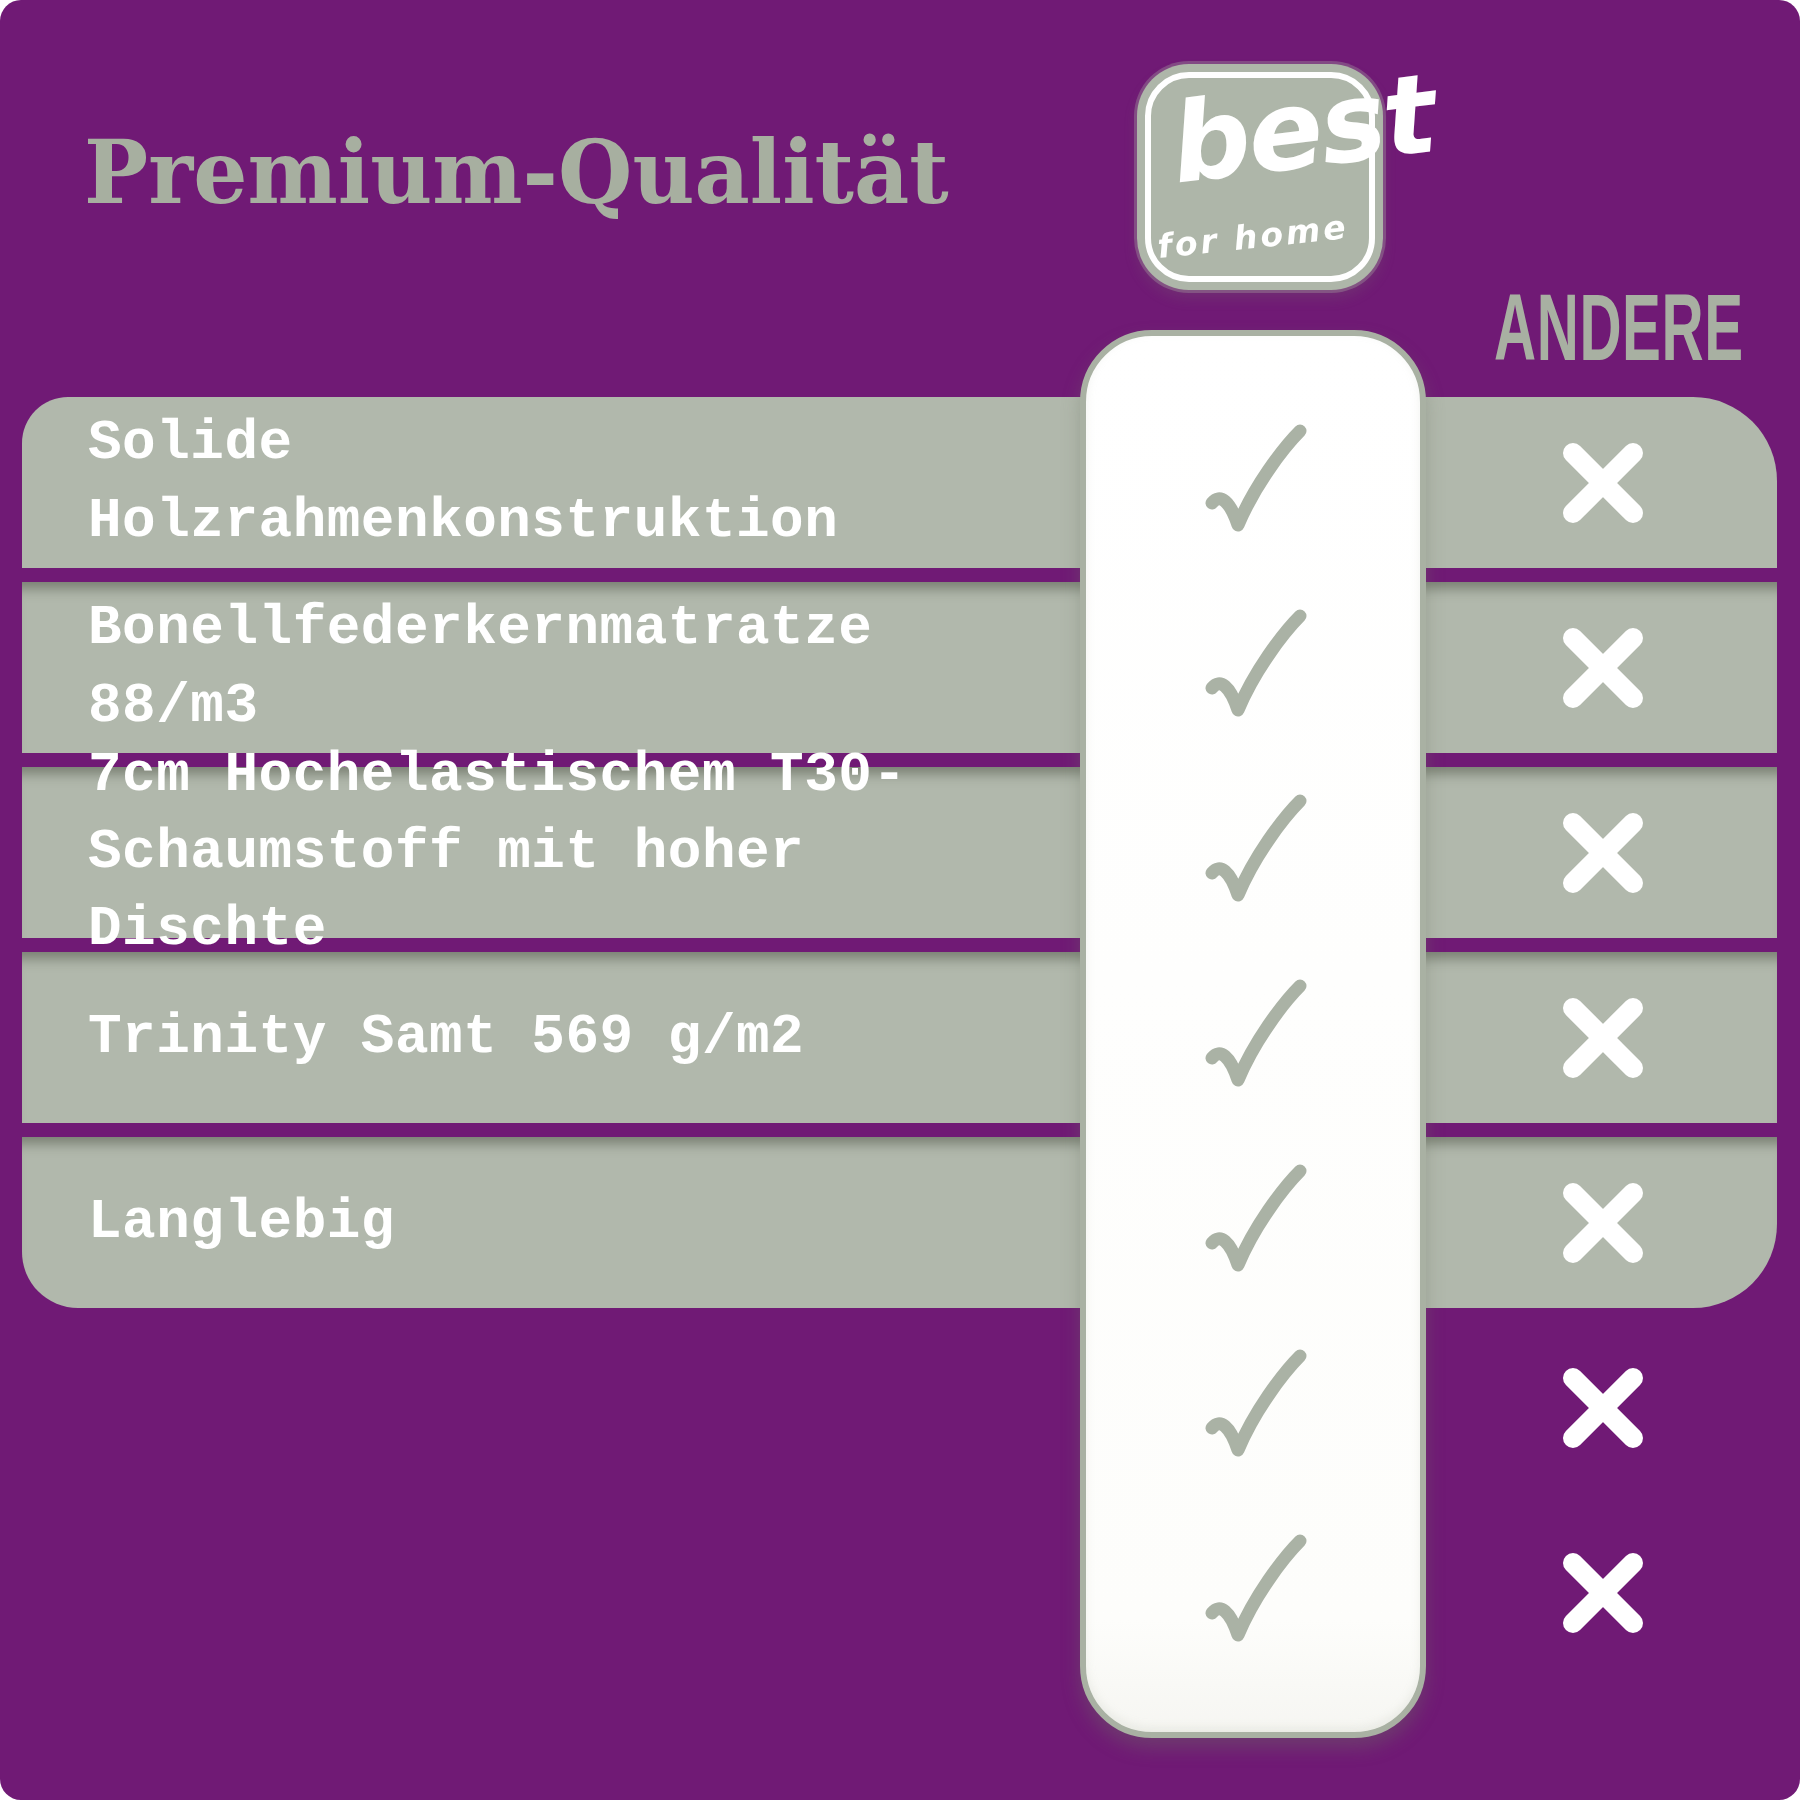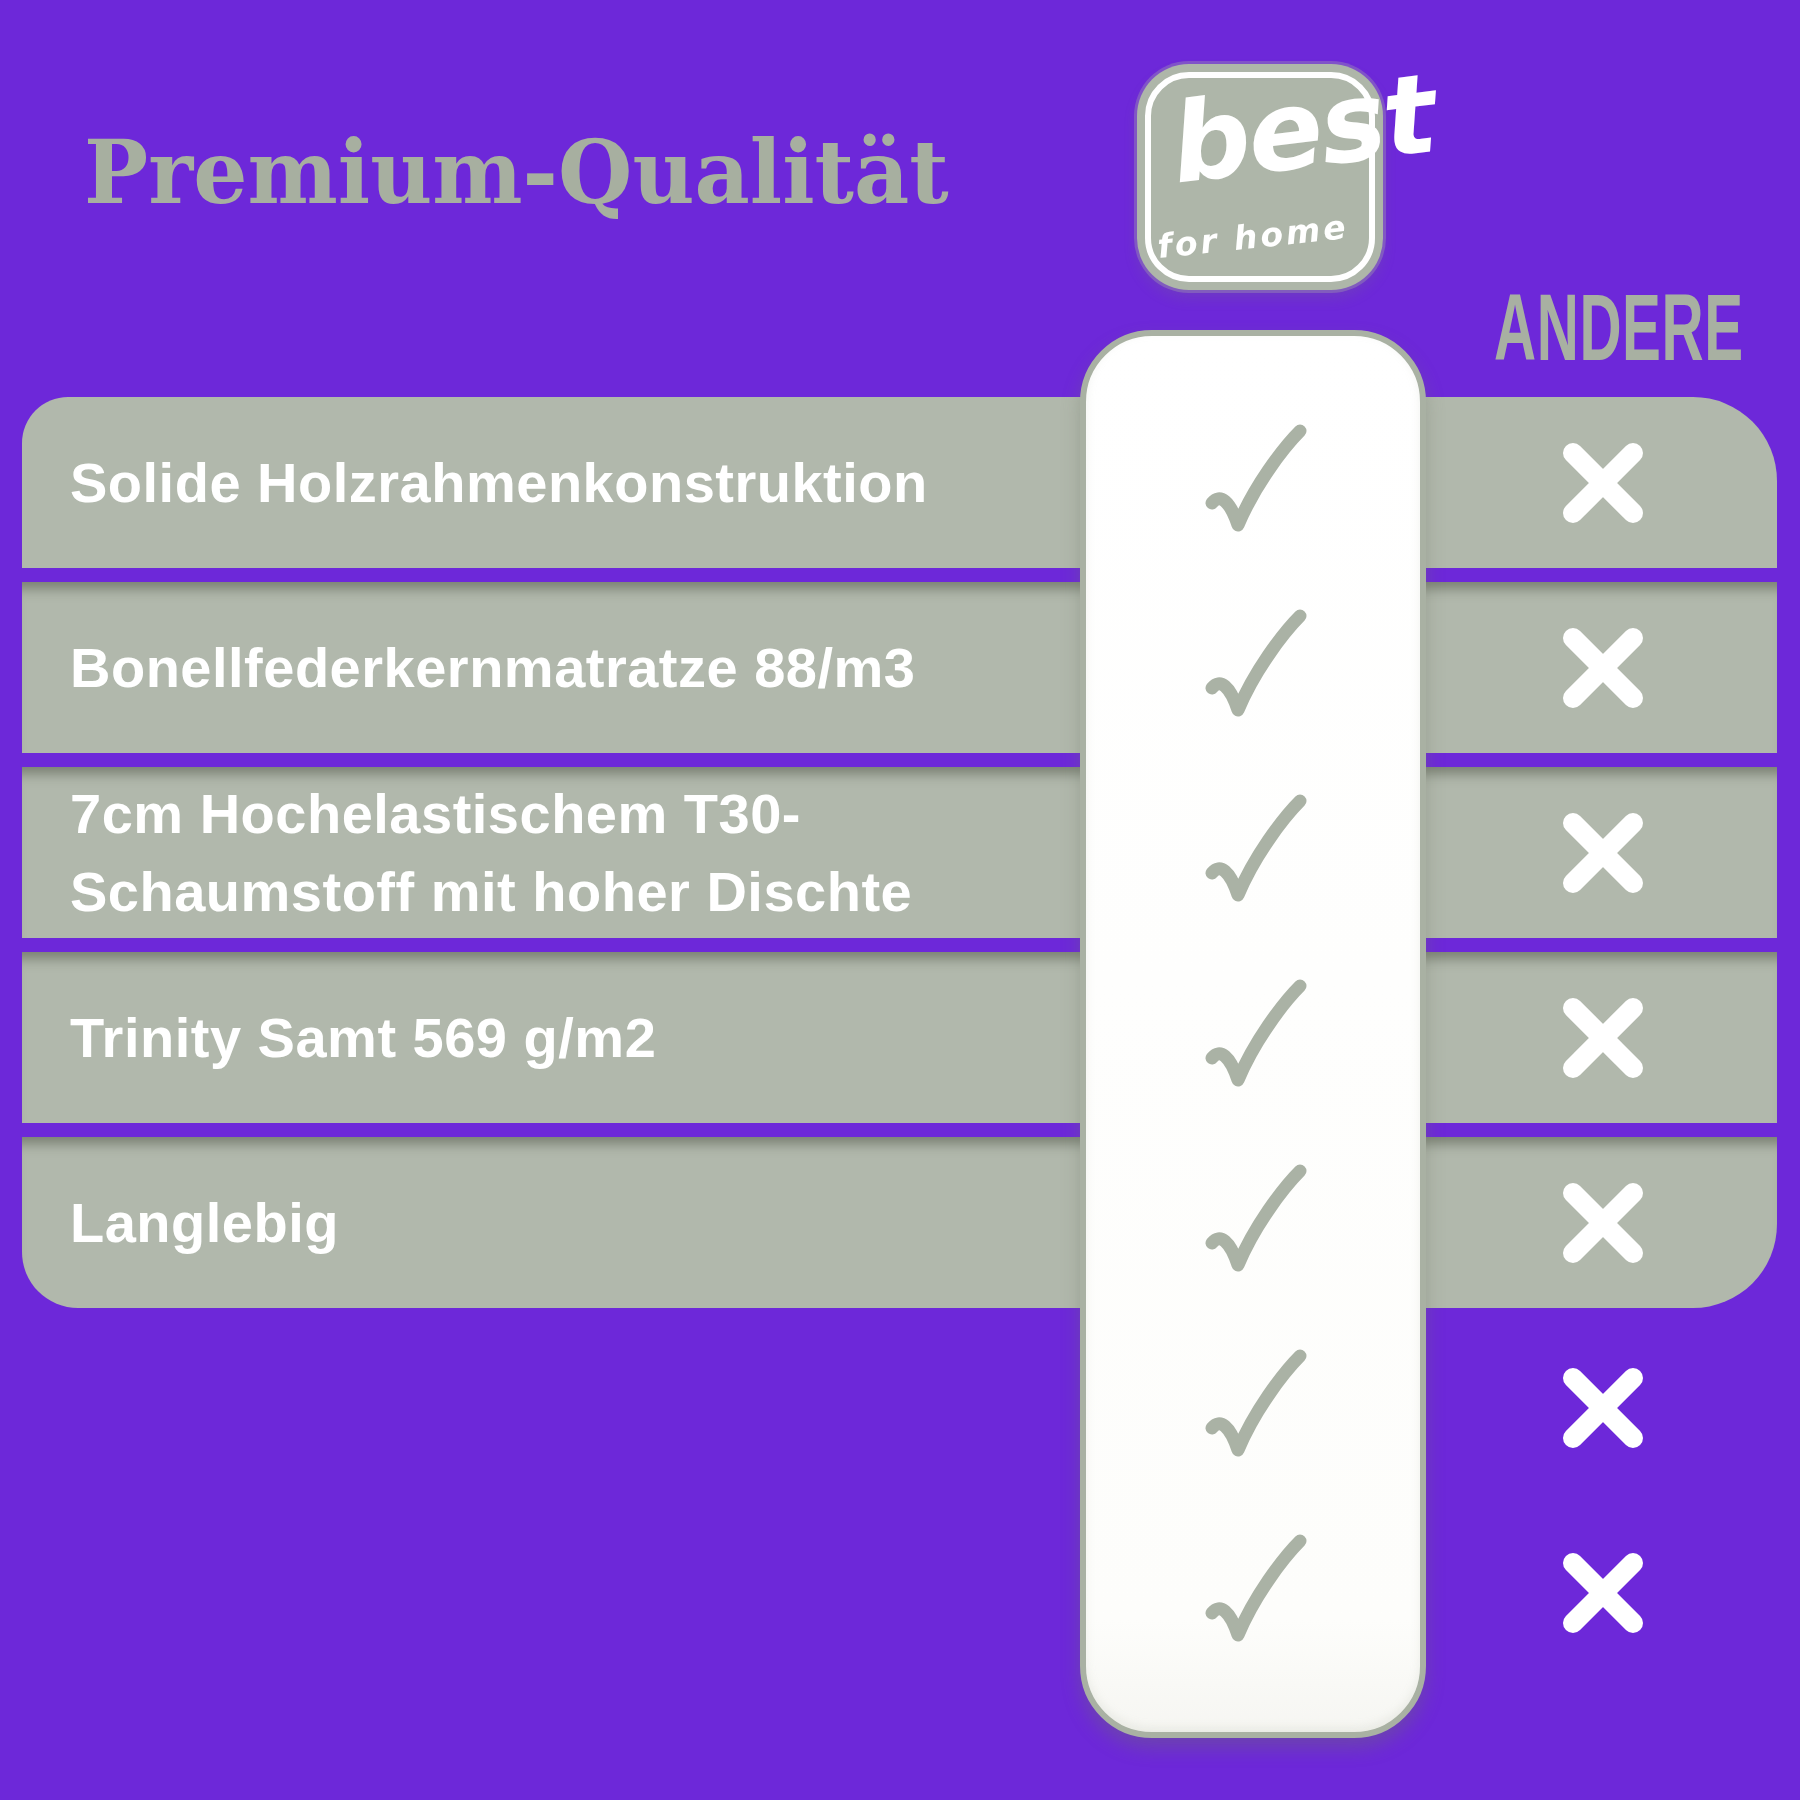--- a/index.html
+++ b/index.html
@@ -1,18 +1,18 @@
 <!DOCTYPE html>
 <html><head>
 <meta charset="utf-8">
 <style>
   html,body{margin:0;padding:0;background:#ffffff;}
   .canvas{
     position:relative;width:1800px;height:1800px;overflow:hidden;
-    background:#6d28d9;font-family:"Liberation Sans",sans-serif;
+    background:#701a75;font-family:"Liberation Sans",sans-serif;border-radius:21px;
   }
   
   .title{
     position:absolute;left:84px;top:120px;margin:0;
     font-family:"DejaVu Serif",serif;font-weight:700;font-size:88px;
     color:#a7afa0;letter-spacing:0px;white-space:nowrap;
     transform:scaleX(.97);transform-origin:left top;
   }
   
   .logo{
@@ -40,21 +40,21 @@
     font-size:94px;font-weight:700;color:#a8b0a2;letter-spacing:1px;
     transform:scaleX(.62);transform-origin:left top;white-space:nowrap;
   }
   
   .rows{
     position:absolute;left:22px;top:397px;width:1755px;
     display:flex;flex-direction:column;gap:14px;z-index:1;
   }
   .row{
     height:171px;background:#b1b8ac;position:relative;
-    display:flex;align-items:center;padding-left:48px;box-sizing:border-box;
+    display:flex;align-items:center;padding-left:66px;box-sizing:border-box;font-family:Liberation Mono, monospace;
   }
   .row + .row{box-shadow:inset 0 16px 12px -9px rgba(70,76,62,.50);}
   .row:first-child{border-radius:46px 84px 0 0;}
   .row:last-child{border-radius:0 0 84px 56px;}
   .row-label{
     color:#ffffff;font-size:56px;font-weight:700;line-height:1.38;
     letter-spacing:.5px;white-space:pre-line;max-width:960px;
   }
   
   .column{

